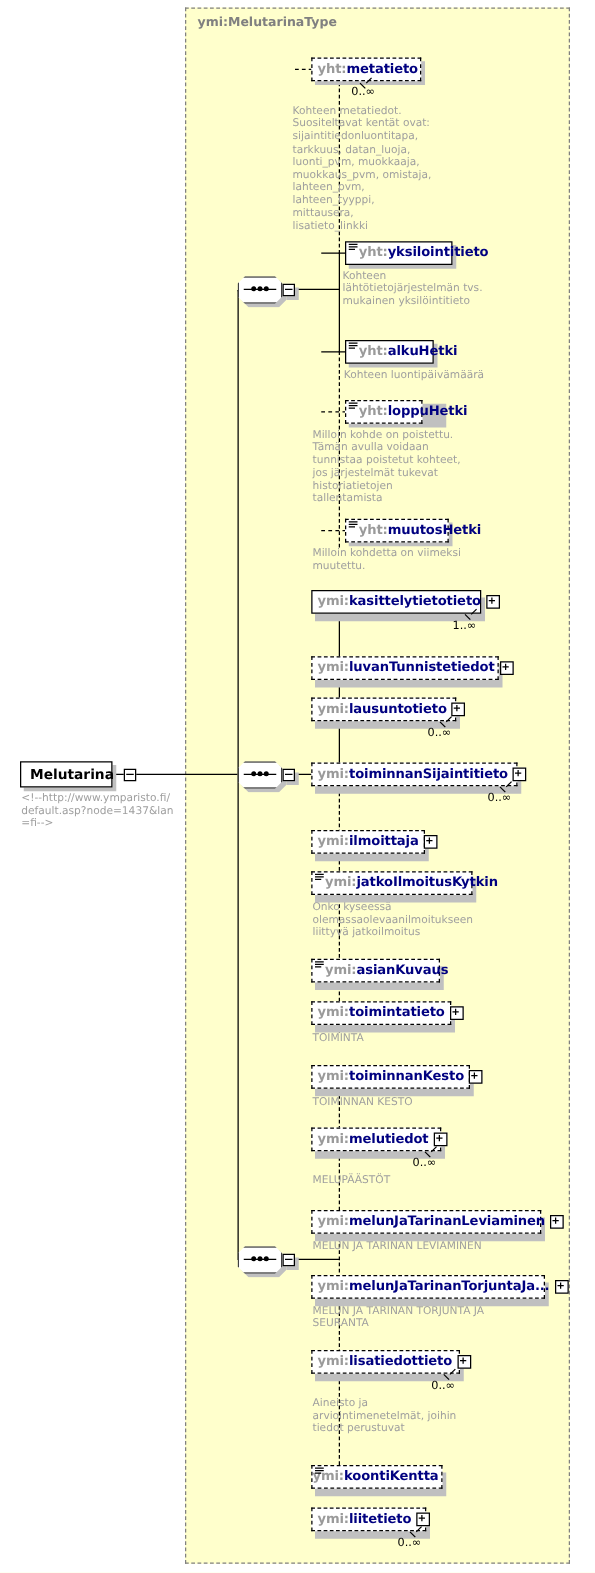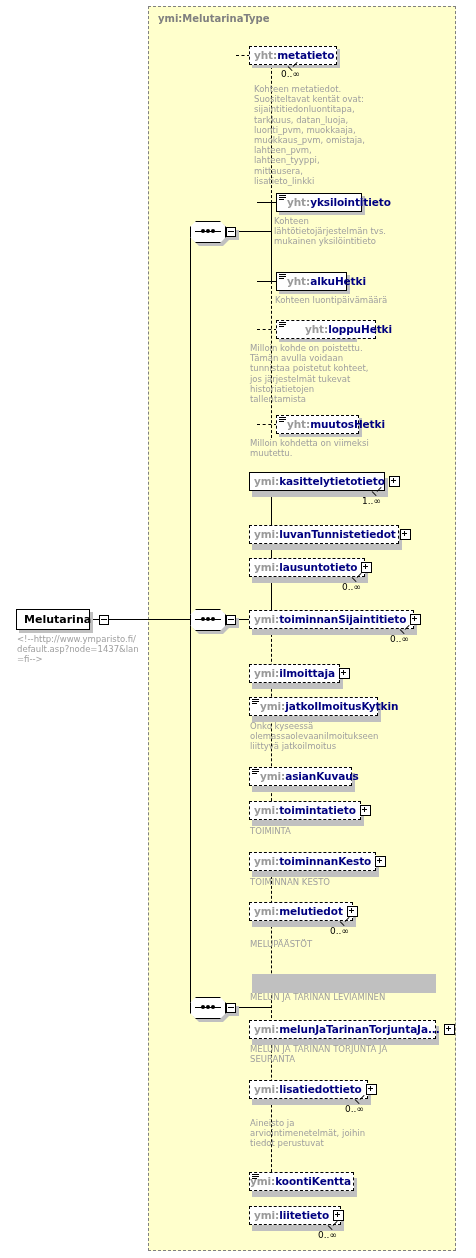--- a/index.html
+++ b/index.html
@@ -224,21 +224,21 @@
 
   <div class="ln h-dash" style="left:236px;top:55px;width:14px;"></div>
   <div class="el-shadow" style="left:252px;top:49px;width:88px;height:19px;"></div>
   <div class="el dashed" style="left:249px;top:46px;width:88px;">
     <span class="el-label">
       <span class="ns">yht:</span><span class="nm">metatieto</span>
     </span>
   </div>
   <div class="chev" style="left:288px;top:66px;"></div>
   <div class="card" style="left:281px;top:69px;">0..∞</div>
-  <div class="anno" style="left:254px;top:84px;width:115px;">Kohteen metatiedot.
+  <div class="anno" style="left:234px;top:84px;width:115px;">Kohteen metatiedot.
 Suositeltavat kentät ovat:
 sijaintitiedonluontitapa,
 tarkkuus, datan_luoja,
 luonti_pvm, muokkaaja,
 muokkaus_pvm, omistaja,
 lahteen_pvm,
 lahteen_tyyppi, mittausera,
 lisatieto_linkki</div>
 
   <div class="ln h-solid" style="left:257px;top:202px;width:20px;"></div>
@@ -266,21 +266,21 @@
         <i></i>
       </span>
     <span class="el-label">
       <span class="ns">yht:</span><span class="nm">alkuHetki</span>
     </span>
   </div>
   <div class="anno" style="left:250px;top:295px;width:125px;margin-left:25px;">Kohteen luontipäivämäärä</div>
 
   <div class="ln h-dash" style="left:257px;top:329px;width:20px;"></div>
   <div class="el-shadow" style="left:279px;top:323px;width:78px;height:19px;"></div>
-  <div class="el dashed" style="left:276px;top:320px;width:100px;padding-left:28px;">
+  <div class="el dashed" style="left:276px;top:320px;width:62px;padding-left:10px;">
     <span class="stglyph">
         <i></i>
         <i></i>
         <i></i>
       </span>
     <span class="el-label">
       <span class="ns">yht:</span><span class="nm">loppuHetki</span>
     </span>
   </div>
   <div class="anno" style="left:250px;top:343px;width:122px;">Milloin kohde on poistettu.
@@ -411,20 +411,26 @@
       <span class="ns">ymi:</span><span class="nm">melutiedot</span>
     </span>
     <span class="plus"></span>
   </div>
   <div class="chev" style="left:340px;top:921px;"></div>
   <div class="card" style="left:330px;top:926px;">0..∞</div>
   <div class="anno" style="left:250px;top:939px;width:150px;">MELUPÄÄSTÖT</div>
 
   <div class="ln h-dash" style="left:257px;top:977px;width:20px;"></div>
   <div class="el-shadow" style="left:252px;top:974px;width:184px;height:19px;"></div>
+  <div class="el dashed" style="left:249px;top:968px;width:184px;">
+    <span class="el-label">
+      <span class="ns">ymi:</span><span class="nm">melunJaTarinanLeviaminen</span>
+    </span>
+    <span class="plus"></span>
+  </div>
   <div class="anno" style="left:250px;top:992px;width:190px;">MELUN JA TÄRINÄN LEVIÄMINEN</div>
 
   <div class="ln h-dash" style="left:257px;top:1029px;width:20px;"></div>
   <div class="el-shadow" style="left:252px;top:1026px;width:187px;height:19px;"></div>
   <div class="el dashed" style="left:249px;top:1020px;width:187px;">
     <span class="el-label">
       <span class="ns">ymi:</span><span class="nm">melunJaTarinanTorjuntaJa...</span>
     </span>
     <span class="plus"></span>
   </div>

